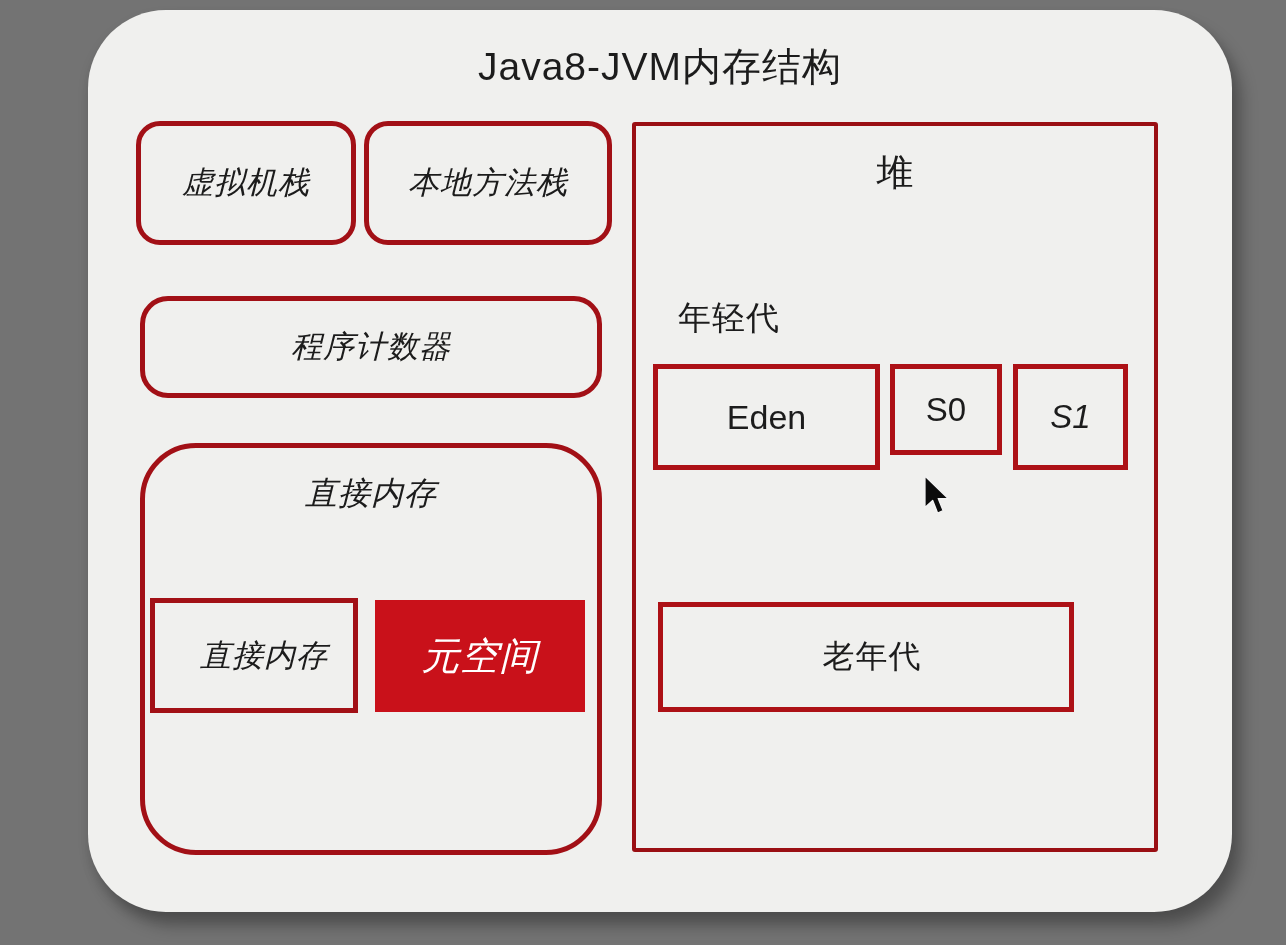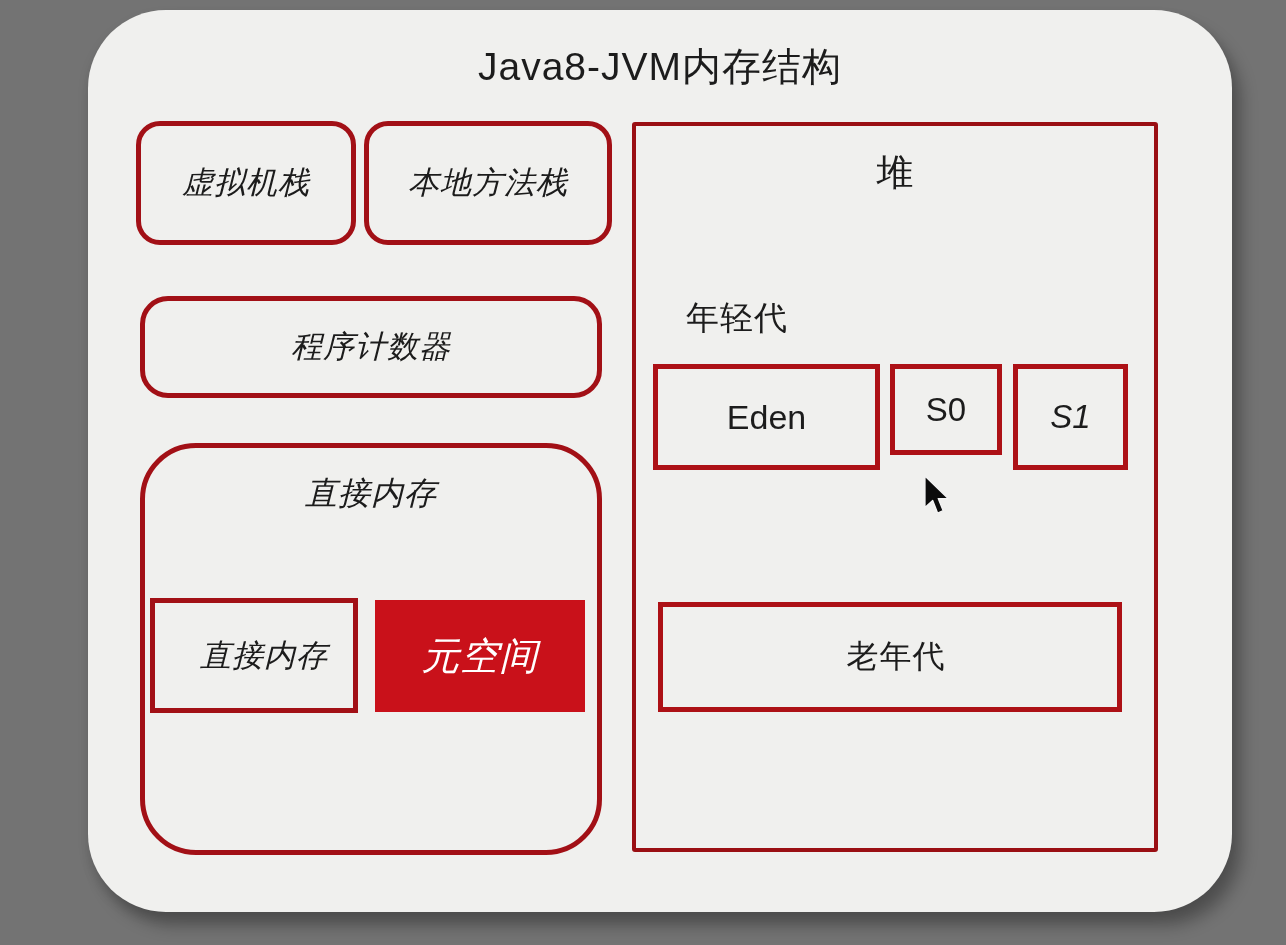--- a/index.html
+++ b/index.html
@@ -51,32 +51,32 @@
   .heap {
     position:absolute; left:544px; top:112px; width:526px; height:730px;
     border:4px solid var(--heap-red,#9a0f13); border-radius:3px;
   }
   .heap-label {
     position:absolute; top:22px; left:0; width:100%;
     text-align:center; font-size:37px;
   }
   .young-label {
     position:absolute; left:42px; top:170px;
-    font-size:33px; letter-spacing:1px;margin-left:8px;
+    font-size:33px; letter-spacing:1px;
   }
   .sbox {
     position:absolute;
     border:5px solid var(--square-red,#ad1116);
     display:flex; align-items:center; justify-content:center;
     font-size:33px; color:var(--text-dark,#1c1c1c);
   }
   .eden { left:17px;  top:238px; width:227px; height:106px; font-size:34px; }
   .s0   { left:254px; top:238px; width:112px; height:91px; }
   .s1   { left:377px; top:238px; width:115px; height:106px;font-style:italic; }
-  .old-gen { left:22px; top:476px; width:464px; height:110px; letter-spacing:1px; font-size:32px;padding-left:12px; }
+  .old-gen { left:22px; top:476px; width:416px; height:110px; letter-spacing:1px; font-size:32px;padding-left:12px; }
   .cursor { position:absolute; left:921px; top:475px; width:30px; height:42px; }
 </style>
 </head>
 <body>
 
 <div class="stage">
   <div class="panel">
 
     <div class="title">Java8-JVM内存结构</div>
 

